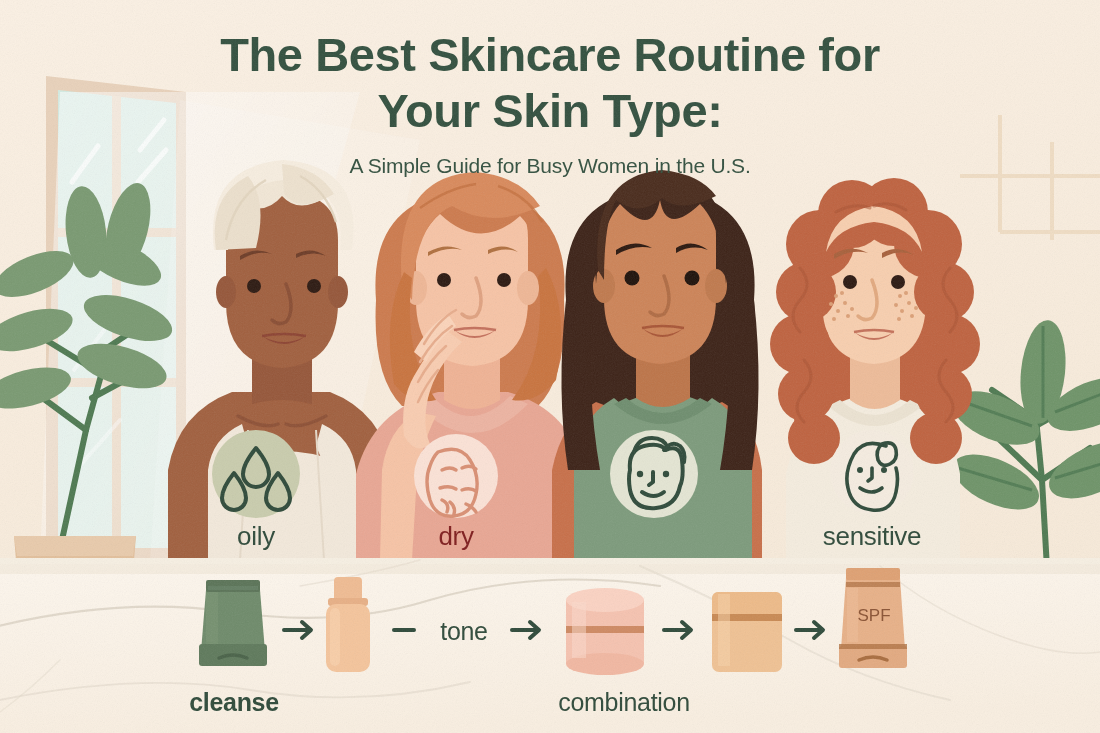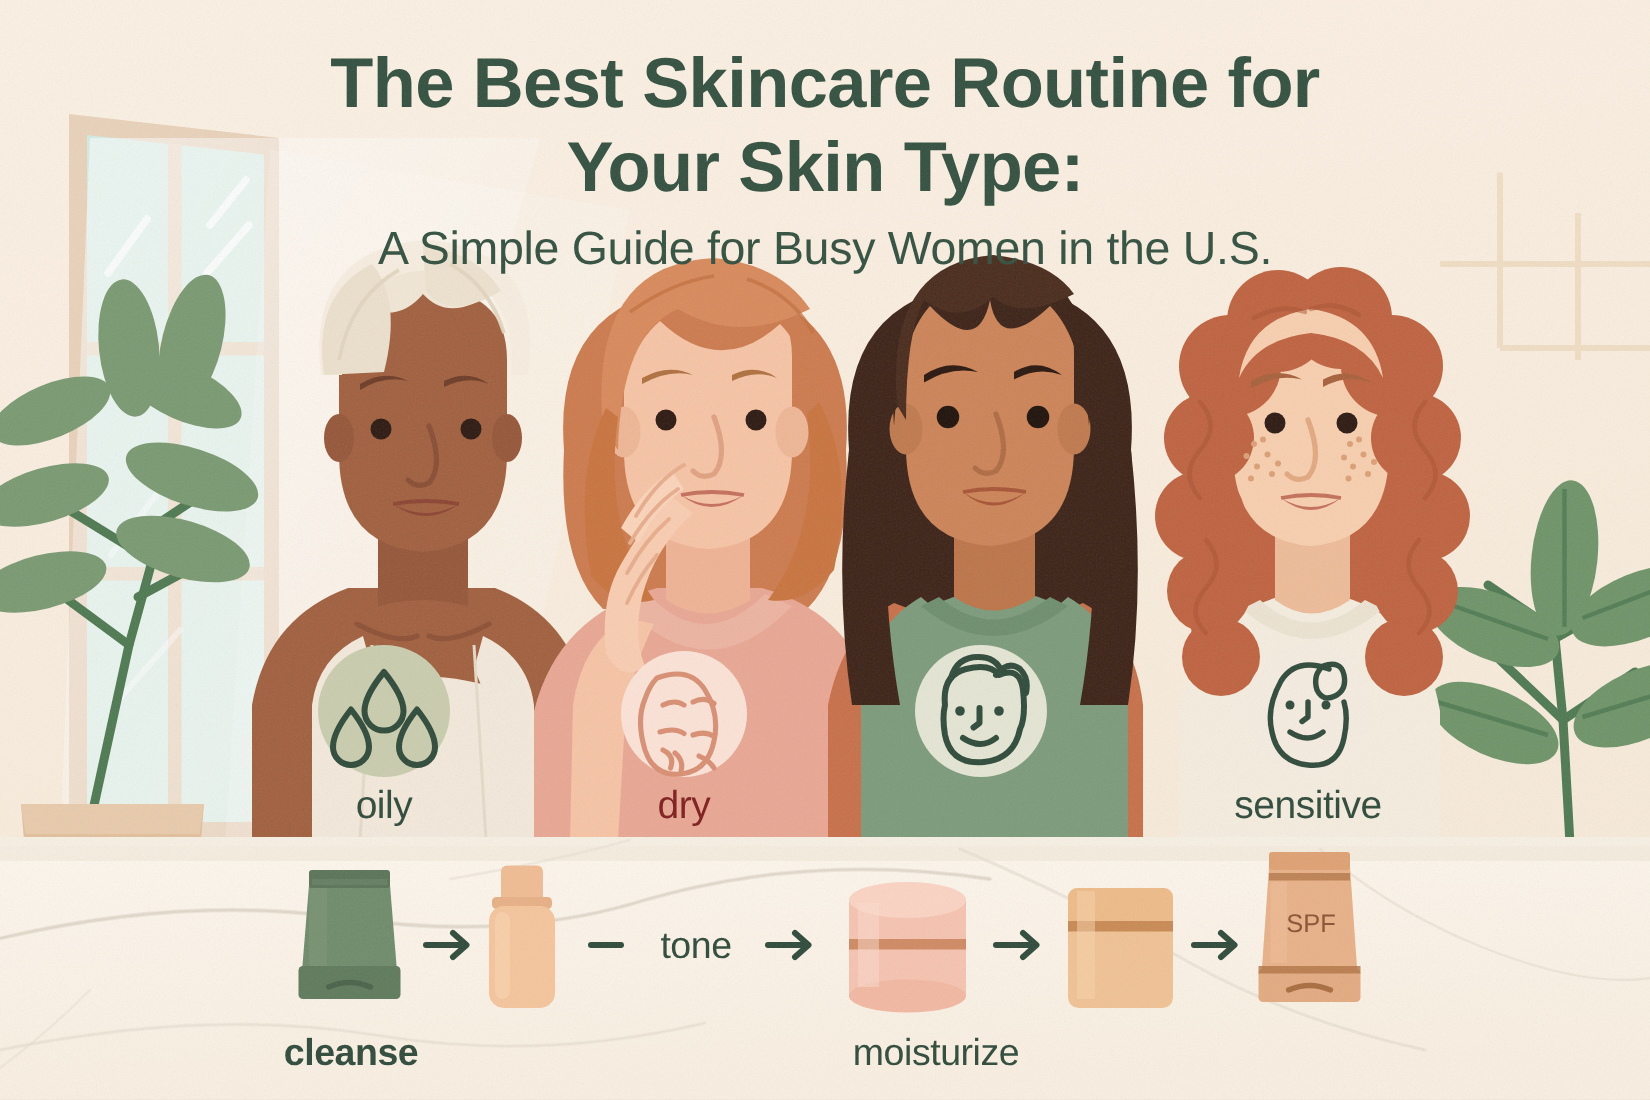--- a/index.html
+++ b/index.html
@@ -16,21 +16,21 @@
     padding-left:36px;
   }
   .layer{ position:absolute; inset:0; }
   svg{ display:block; }
   .hdr{ position:absolute; left:0; top:0; width:1100px; text-align:center; z-index:40; }
   .title{
     color:#33503f; font-weight:bold; font-size:47px; line-height:56px;
     letter-spacing:-0.4px;
   }
   .subtitle{
-    color:#33503f; font-size:31px; line-height:34px; margin-top:10px;
+    color:#33503f; font-size:21px; line-height:34px; margin-top:10px;
     letter-spacing:-0.2px;
   }
   .sklabel{
     position:absolute; z-index:36; font-size:26px; letter-spacing:-0.3px;
     white-space:nowrap; transform:translateX(-50%);
   }
   .sklabel.dark{ color:#2f4a3a; }
   .sklabel.light{ color:#7f1d1d; }
   .steplabel{
     position:absolute; z-index:36; color:#2f4a3a; font-size:25px;
@@ -515,21 +515,21 @@
     <div class="title">Your Skin Type:</div>
     <div class="subtitle">A Simple Guide for Busy Women in the U.S.</div>
   </div>
 
   <div class="sklabel dark" style="left:256px; top:521px;">oily</div>
   <div class="sklabel light" style="left:456px; top:521px;">dry</div>
   <div class="sklabel dark" style="left:872px; top:521px;">sensitive</div>
 
   <div class="steplabel" style="left:234px; top:688px;font-weight:bold;">cleanse</div>
   <div class="tonelabel" style="left:464px; top:631px;text-align:center;">tone</div>
-  <div class="steplabel" style="left:624px; top:688px;">moisturize</div>
+  <div class="steplabel" style="left:624px; top:688px;">combination</div>
   <div class="spftxt" style="left:874px; top:616px;">SPF</div>
 
   <svg class="noise" width="1100" height="733">
     <defs>
       <filter id="grain">
         <feTurbulence type="fractalNoise" baseFrequency="0.9" numOctaves="3" stitchTiles="stitch"></feTurbulence>
         <feColorMatrix type="saturate" values="0"></feColorMatrix>
       </filter>
     </defs>
     <rect width="1100" height="733" filter="url(#grain)"></rect>

